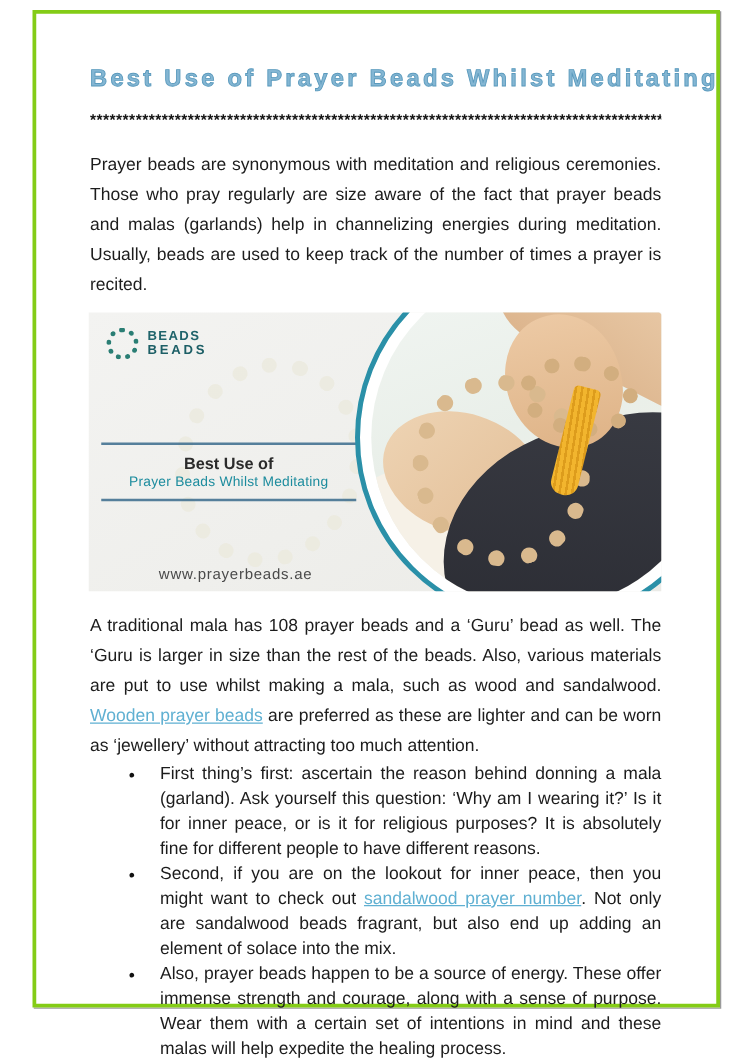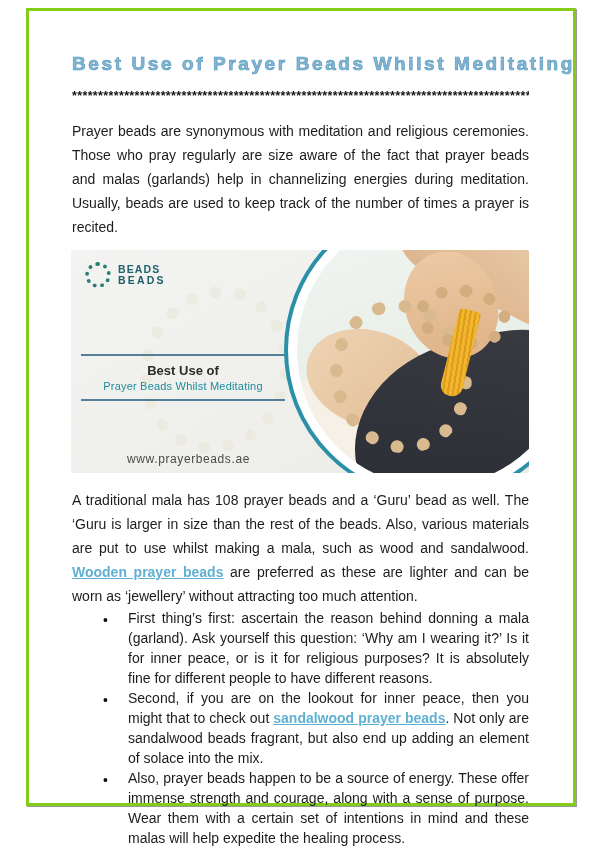--- a/index.html
+++ b/index.html
@@ -34,21 +34,21 @@
     white-space:nowrap;overflow:hidden;
     font-size:12.5px;font-weight:bold;letter-spacing:0.35px;
     color:#141414;height:18px;line-height:18px;
     margin-bottom:14px;
   }
   .para{
     font-size:14px;line-height:24px;color:var(--body-text,#1c1c1c);
     text-align:justify;
   }
   .inline-link{
-    color:var(--link-blue,#5fb0d2);font-weight:bold;text-decoration:underline;
+    color:var(--link-blue,#5fb0d2);font-weight:normal;text-decoration:underline;
     cursor:pointer;
   }
   
   .banner{
     position:relative;width:458px;height:223px;margin:11px 0 15px -1px;
     background:linear-gradient(150deg,#f3f3f1 0%,#efefec 55%,#ebebe7 100%);
     overflow:hidden;
   }
   .ghost-beads{
     position:absolute;left:70px;top:35px;width:150px;height:170px;
@@ -169,18 +169,18 @@
           <div class="tassel"></div>
         </div>
       </div>
     </div>
 
     <p class="para"><span>A traditional mala has 108 prayer beads and a ‘Guru’ bead as well. The ‘Guru is larger in size than the rest of the beads. Also, various materials are put to use whilst making a mala, such as wood and sandalwood. </span><a class="inline-link">Wooden prayer beads</a><span> are preferred as these are lighter and can be worn as ‘jewellery’ without attracting too much attention.</span></p>
 
 
     <ul class="bullets">
       <li><span>First thing’s first: ascertain the reason behind donning a mala (garland). Ask yourself this question: ‘Why am I wearing it?’ Is it for inner peace, or is it for religious purposes? It is absolutely fine for different people to have different reasons.</span></li>
-      <li><span>Second, if you are on the lookout for inner peace, then you might that to check out </span><a class="inline-link">sandalwood prayer beads</a><span>. Not only are sandalwood beads fragrant, but also end up adding an element of solace into the mix.</span></li>
+      <li><span>Second, if you are on the lookout for inner peace, then you might want to check out </span><a class="inline-link">sandalwood prayer number</a><span>. Not only are sandalwood beads fragrant, but also end up adding an element of solace into the mix.</span></li>
       <li><span>Also, prayer beads happen to be a source of energy. These offer immense strength and courage, along with a sense of purpose. Wear them with a certain set of intentions in mind and these malas will help expedite the healing process.</span></li>
     </ul>
 
   </div>
 </div>
 
 </body></html>

